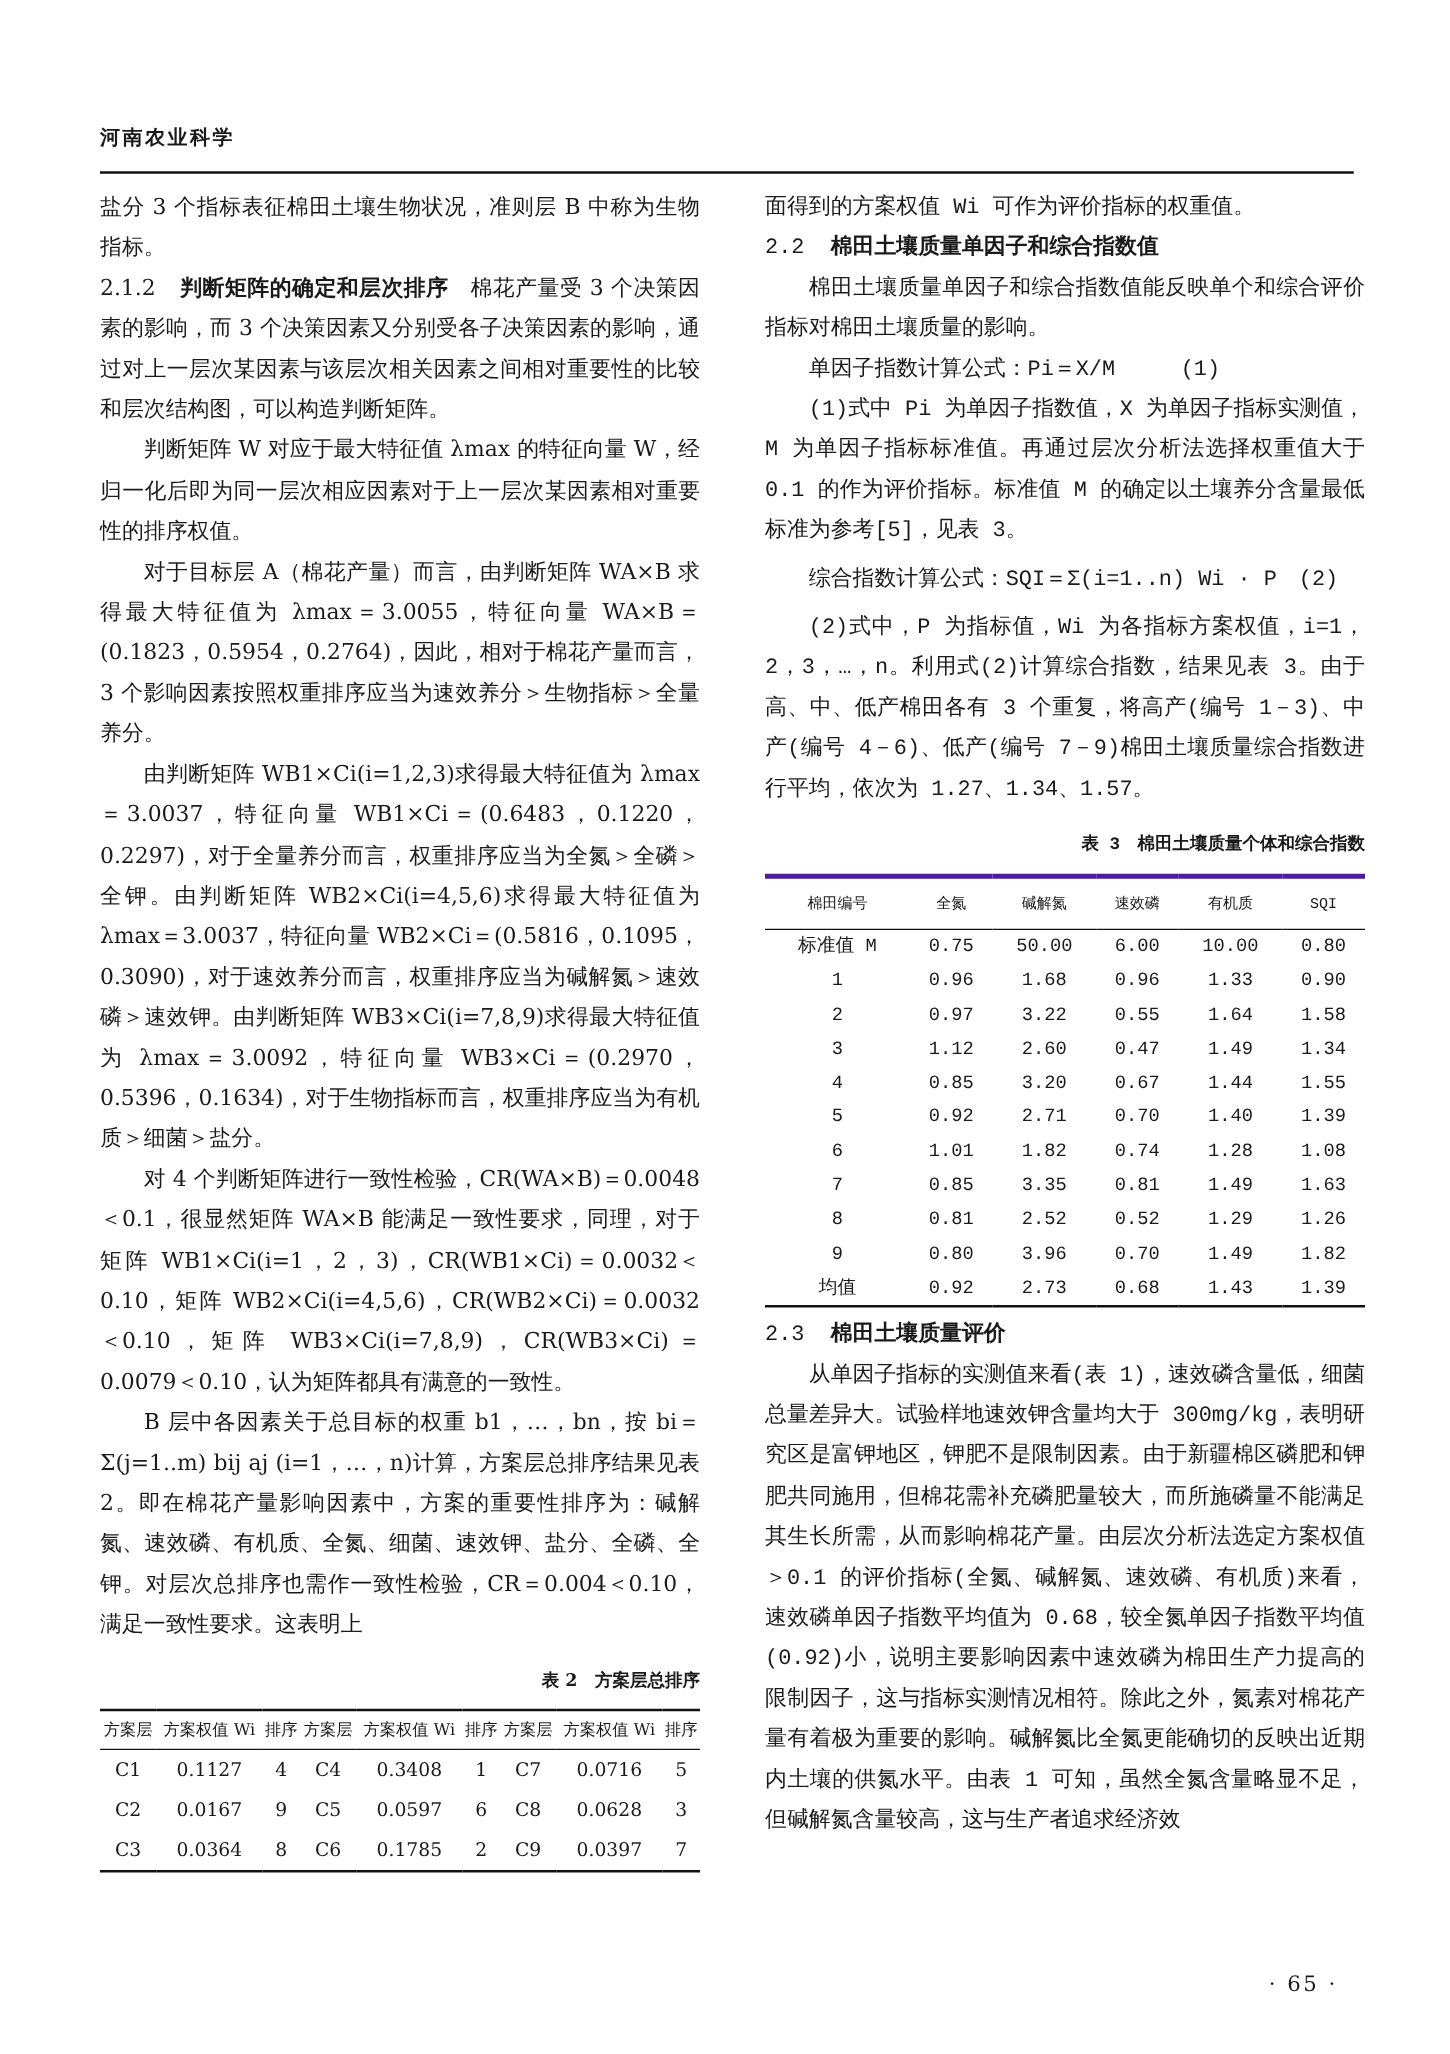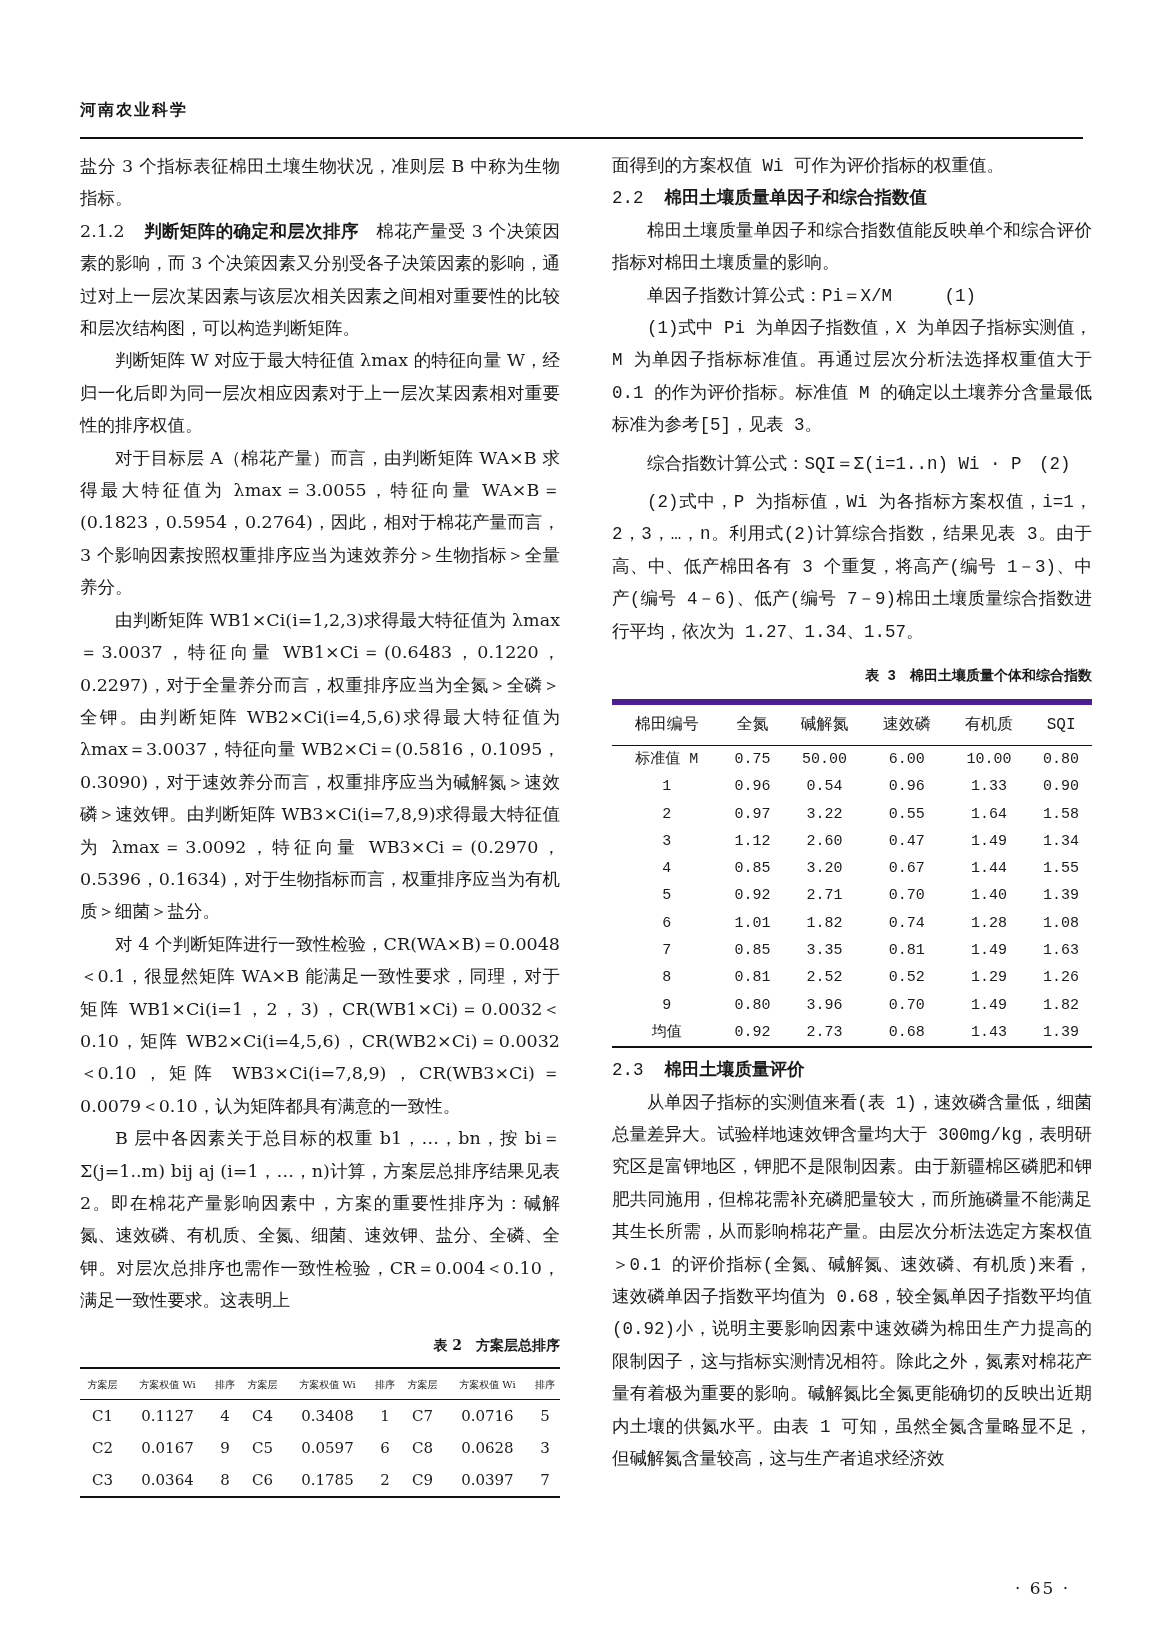--- a/index.html
+++ b/index.html
@@ -8,24 +8,24 @@
   .header{position:absolute;left:80px;top:100px;font-size:16px;font-weight:bold;letter-spacing:2px;}
   .rule{position:absolute;left:80px;width:1003px;top:137px;height:2px;background:#111;}
   .col{position:absolute;top:150px;width:480px;font-size:17.5px;line-height:32.4px;text-align:justify;}
   .col.left{left:80px;}
   .col.right{left:612px;font-family:Liberation Mono, monospace;}
   .p{margin:0;}
   .ind{text-indent:2em;}
   .formula{margin:0;text-indent:2em;white-space:pre;}
   .cap{text-align:right;font-weight:bold;font-size:14px;margin:12px 0 6px;}
   table{border-collapse:collapse;width:100%;font-size:15px;}
-  .t2 th{font-weight:normal;font-size:10px;line-height:20px;padding:6px 0 4px;border-top:2px solid #111;border-bottom:1.5px solid #111;text-align:center;}
+  .t2 th{font-weight:normal;font-size:13px;line-height:20px;padding:6px 0 4px;border-top:2px solid #111;border-bottom:1.5px solid #111;text-align:center;}
   .t2 td{text-align:center;line-height:32px;padding:0;}
   .t2 tr.last td{border-bottom:2px solid #111;}
-  .t3 th{font-weight:normal;font-size:16px;padding:4px 0;border-top:6px solid #4c1d95;border-bottom:1.5px solid #111;text-align:center;}
+  .t3 th{font-weight:normal;font-size:12px;padding:4px 0;border-top:4px solid #4c1d95;border-bottom:1.5px solid #111;text-align:center;}
   .t3 td{text-align:center;line-height:27.3px;padding:0;}
   .t3 tr.last td{border-bottom:2px solid #111;}
   .pagenum{position:absolute;left:1015px;top:1578px;font-size:17px;letter-spacing:2px;}
 </style>
 </head>
 <body>
 
 <div class="header">河南农业科学</div>
 <div class="rule"></div>
 
@@ -121,21 +121,21 @@
           <td>标准值 M</td>
           <td>0.75</td>
           <td>50.00</td>
           <td>6.00</td>
           <td>10.00</td>
           <td>0.80</td>
         </tr>
         <tr>
           <td>1</td>
           <td>0.96</td>
-          <td>0.54</td>
+          <td>1.68</td>
           <td>0.96</td>
           <td>1.33</td>
           <td>0.90</td>
         </tr>
         <tr>
           <td>2</td>
           <td>0.97</td>
           <td>3.22</td>
           <td>0.55</td>
           <td>1.64</td>

